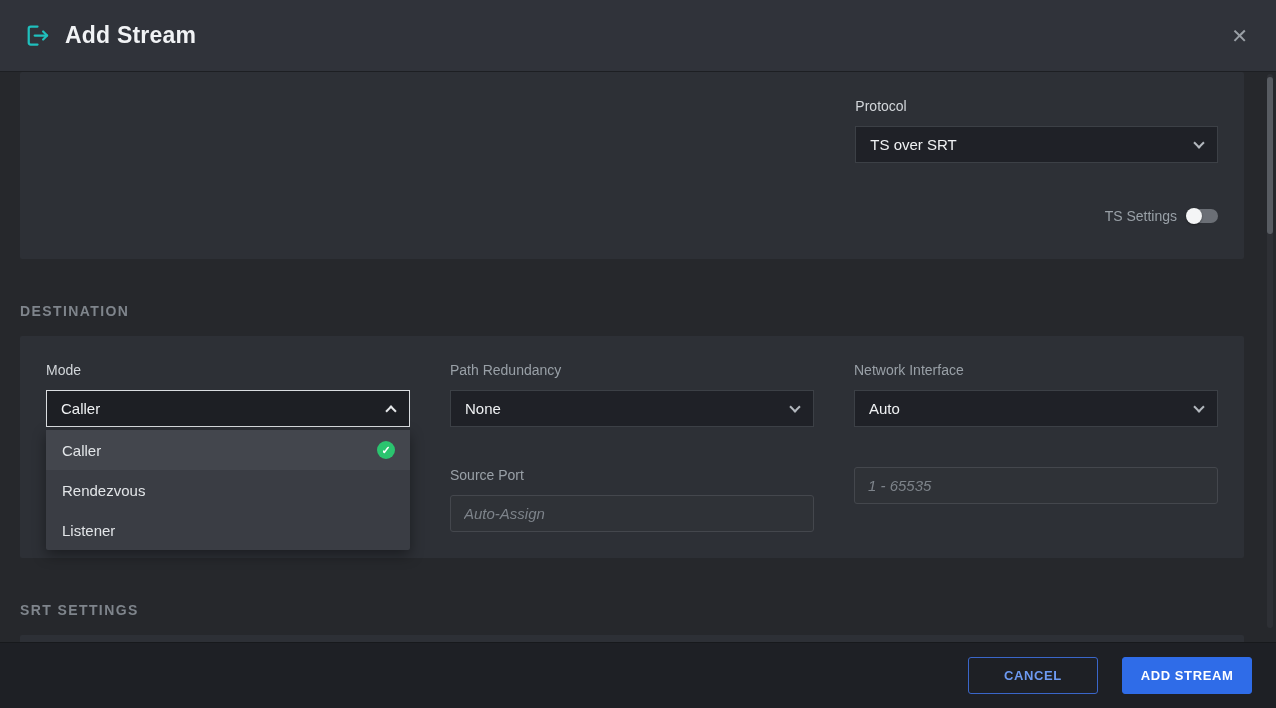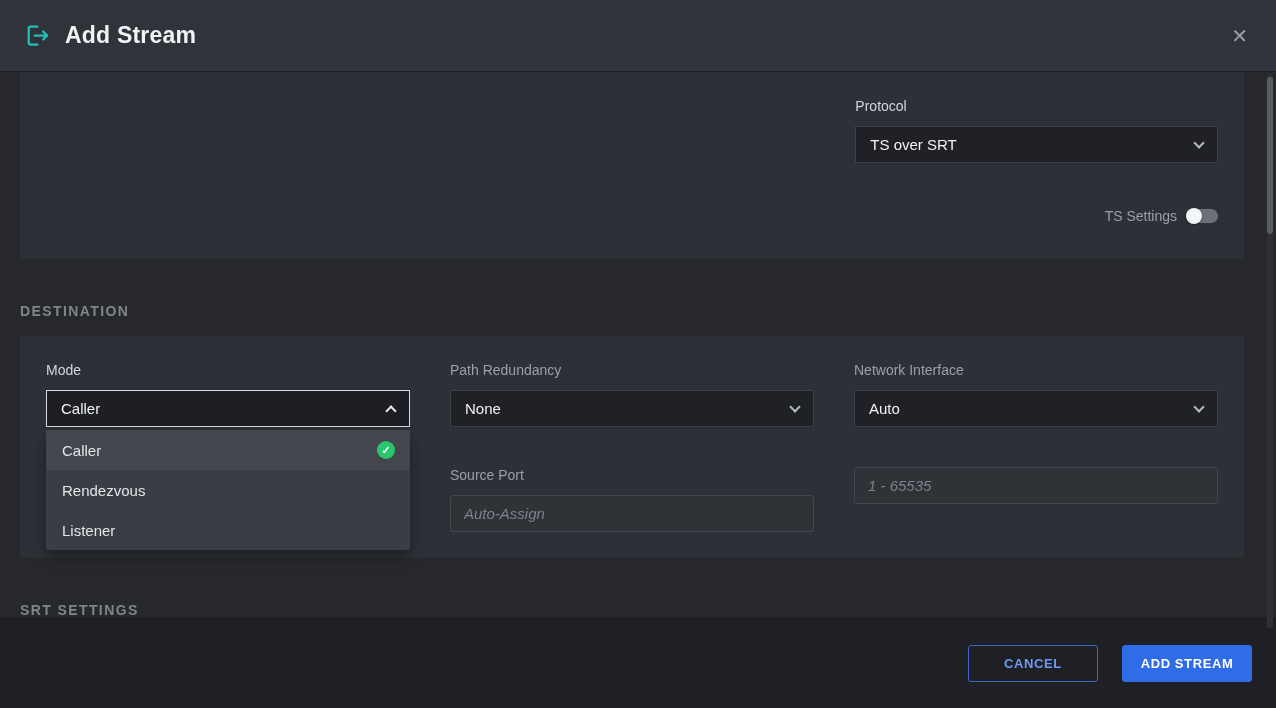--- a/index.html
+++ b/index.html
@@ -113,21 +113,21 @@
     position:absolute; right:3px; top:74px; bottom:80px; width:6px;
     background:#2e3035; border-radius:3px;
   }
   .scroll-thumb {
     position:absolute; right:3px; top:77px; width:6px; height:157px;
     background:#585c62; border-radius:3px; cursor:pointer;
   }
 
   
   footer {
-    height:90px; flex:0 0 auto;
+    height:66px; flex:0 0 auto;
     background:#1e2025; border-top:1px solid #17191c;
     display:flex; align-items:center; justify-content:flex-end;
     gap:24px; padding:0 24px;
   }
   .btn {
     min-width:130px; height:37px; border-radius:3px;
     font-family:"Liberation Sans", sans-serif;
     font-size:13px; font-weight:700; letter-spacing:.6px;
     cursor:pointer;
   }

